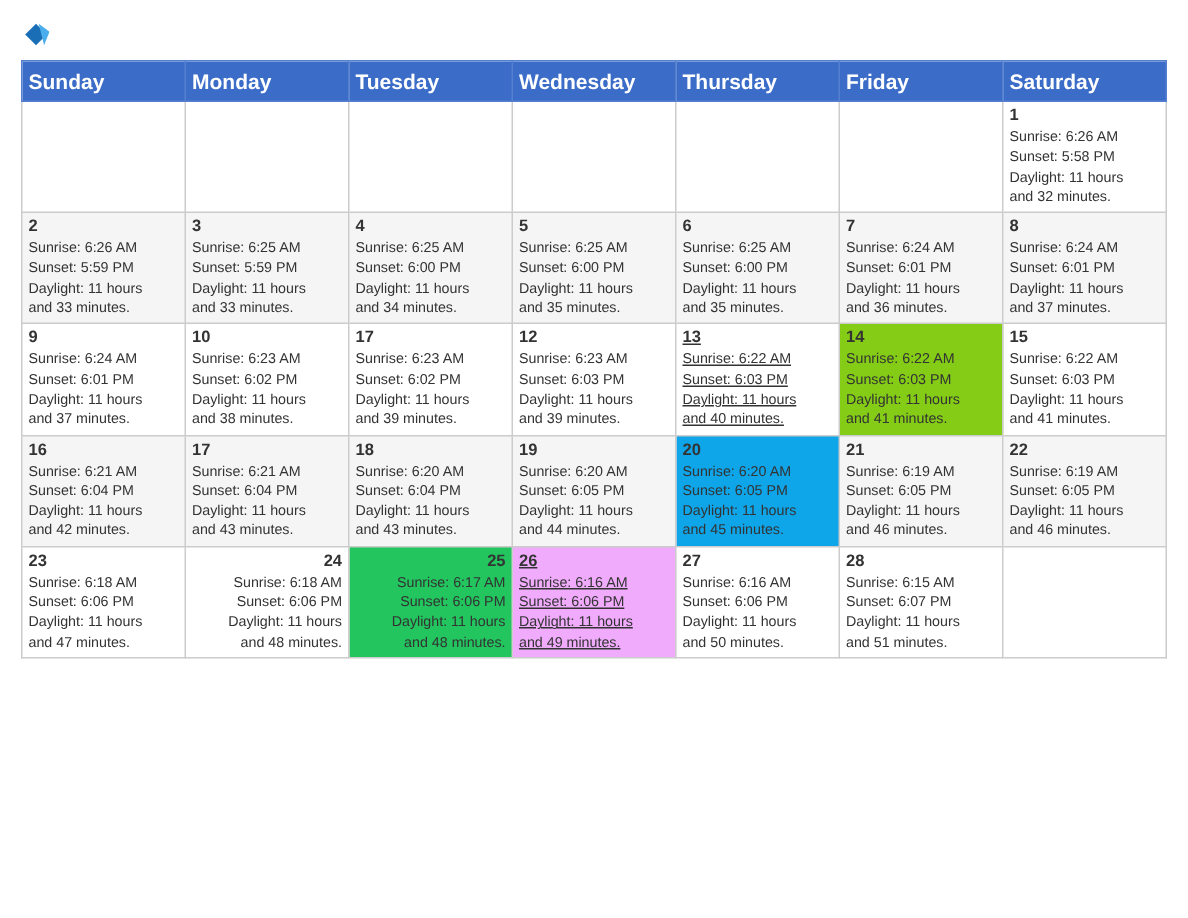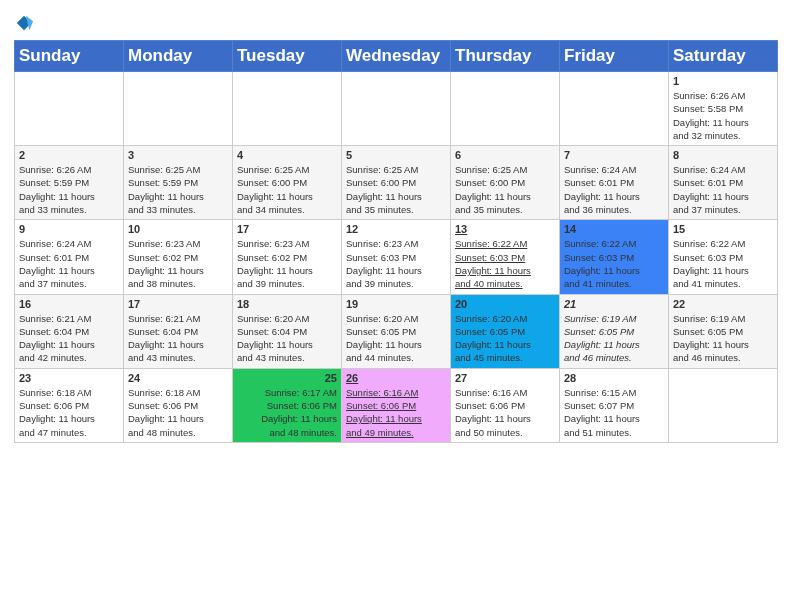--- a/index.html
+++ b/index.html
@@ -64,21 +64,21 @@
       margin-top: 2px;
     }
     .calendar {
       width: 100%;
       border-collapse: collapse;
       border: 1px solid #ccc;
     }
     .calendar th {
       background: #3a6cc8;
       color: #fff;
-      font-size: 17px;
+      font-size: 14px;
       font-weight: bold;
       padding: 5px 4px;
       text-align: left;
       border: 1px solid #5580d0;
     }
     .calendar td {
       vertical-align: top;
       border: 1px solid #ccc;
       padding: 3px 4px;
       width: calc(100% / 7);
@@ -237,21 +237,21 @@
 Daylight: 11 hours
 and 39 minutes.</div>
           </td>
           <td style="background: rgb(255, 255, 255); text-decoration: underline;">
             <span class="day-num">13</span>
             <div class="day-info" style="white-space: pre-line;">Sunrise: 6:22 AM
 Sunset: 6:03 PM
 Daylight: 11 hours
 and 40 minutes.</div>
           </td>
-          <td style="background: #3b82f6; margin-left: 22px;">
+          <td style="background: #84cc16; margin-left: 22px;">
             <span class="day-num">14</span>
             <div class="day-info" style="white-space: pre-line;">Sunrise: 6:22 AM
 Sunset: 6:03 PM
 Daylight: 11 hours
 and 41 minutes.</div>
           </td>
           <td style="background: rgb(255, 255, 255);">
             <span class="day-num">15</span>
             <div class="day-info" style="white-space: pre-line;">Sunrise: 6:22 AM
 Sunset: 6:03 PM
@@ -288,21 +288,21 @@
 Daylight: 11 hours
 and 44 minutes.</div>
           </td>
           <td style="background: #0ea5e9;">
             <span class="day-num">20</span>
             <div class="day-info" style="white-space: pre-line;">Sunrise: 6:20 AM
 Sunset: 6:05 PM
 Daylight: 11 hours
 and 45 minutes.</div>
           </td>
-          <td style="background: rgb(245, 245, 245); font-style: italic;">
+          <td style="background: rgb(245, 245, 245);">
             <span class="day-num">21</span>
             <div class="day-info" style="white-space: pre-line;">Sunrise: 6:19 AM
 Sunset: 6:05 PM
 Daylight: 11 hours
 and 46 minutes.</div>
           </td>
           <td style="background: rgb(245, 245, 245);">
             <span class="day-num">22</span>
             <div class="day-info" style="white-space: pre-line;">Sunrise: 6:19 AM
 Sunset: 6:05 PM
@@ -311,21 +311,21 @@
           </td>
         </tr>
         <tr>
           <td style="background: rgb(255, 255, 255);">
             <span class="day-num">23</span>
             <div class="day-info" style="white-space: pre-line;">Sunrise: 6:18 AM
 Sunset: 6:06 PM
 Daylight: 11 hours
 and 47 minutes.</div>
           </td>
-          <td style="background: rgb(255, 255, 255);">
+          <td style="background: rgb(255, 255, 255); text-align: right;">
             <span class="day-num">24</span>
             <div class="day-info" style="white-space: pre-line;">Sunrise: 6:18 AM
 Sunset: 6:06 PM
 Daylight: 11 hours
 and 48 minutes.</div>
           </td>
           <td style="background: #22c55e; text-align: right;">
             <span class="day-num">25</span>
             <div class="day-info" style="white-space: pre-line;">Sunrise: 6:17 AM
 Sunset: 6:06 PM

